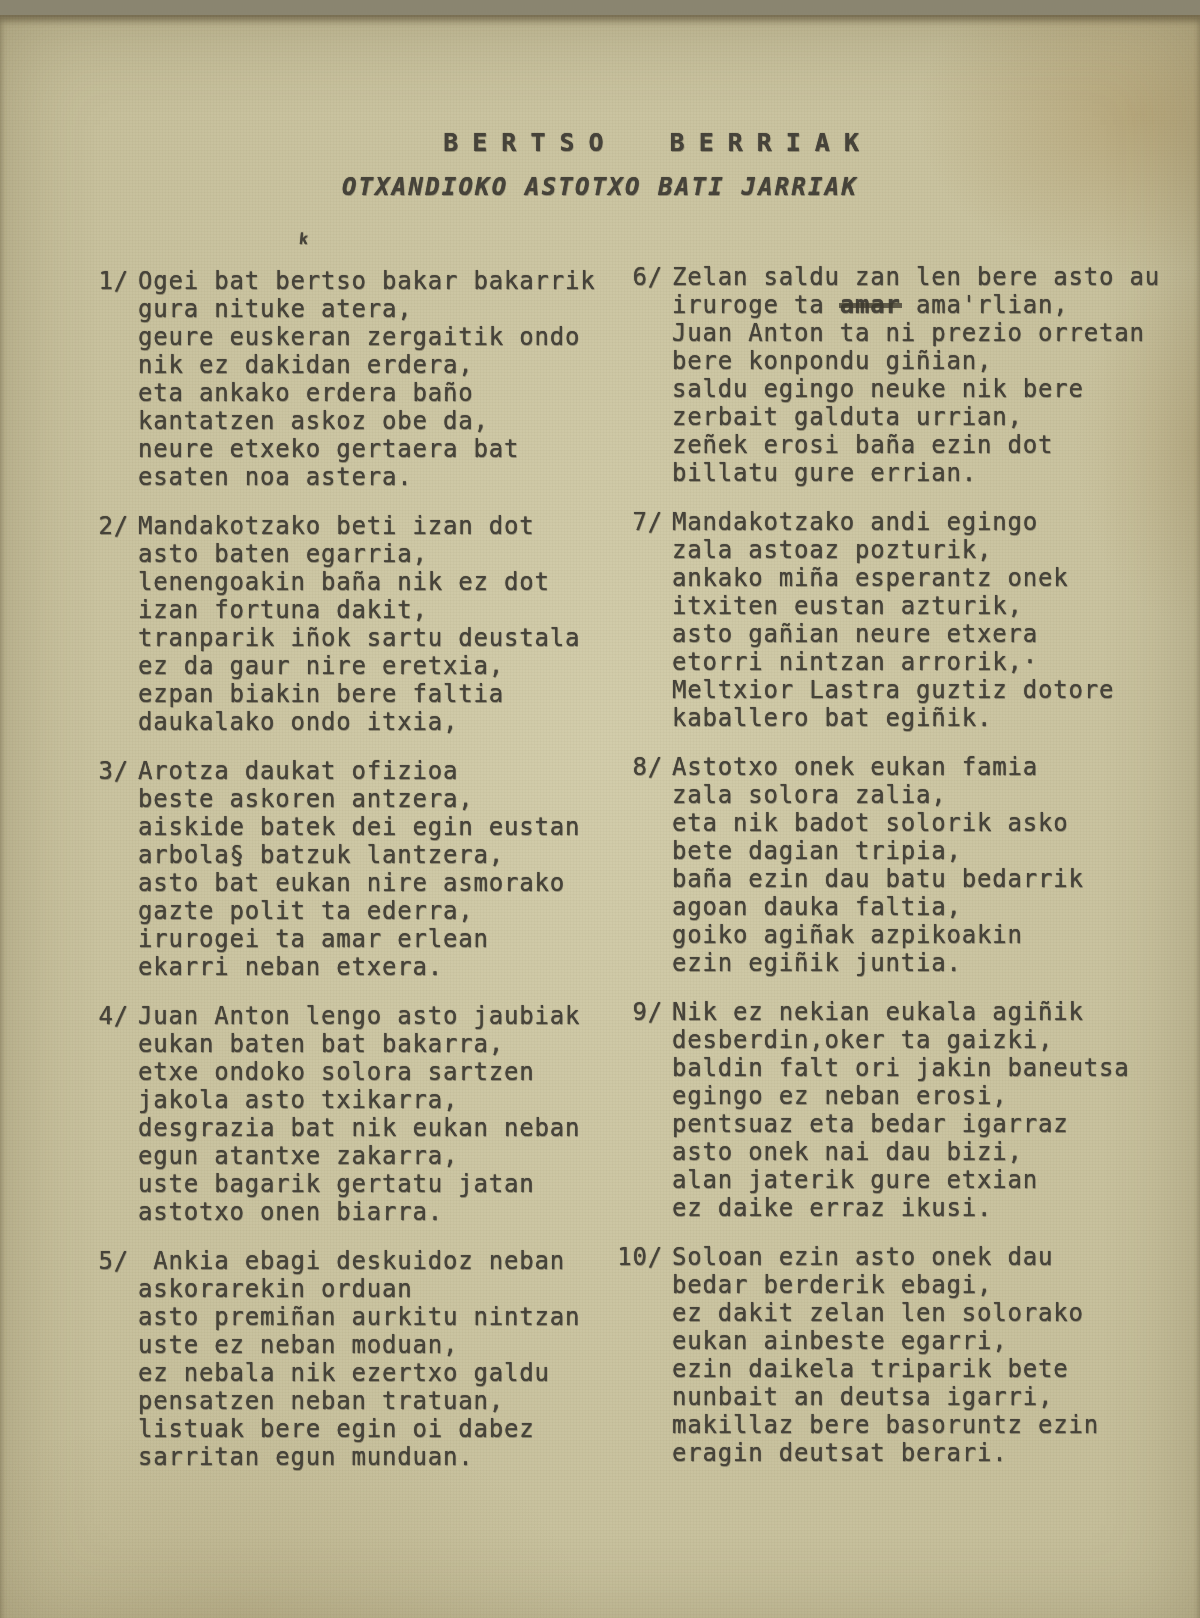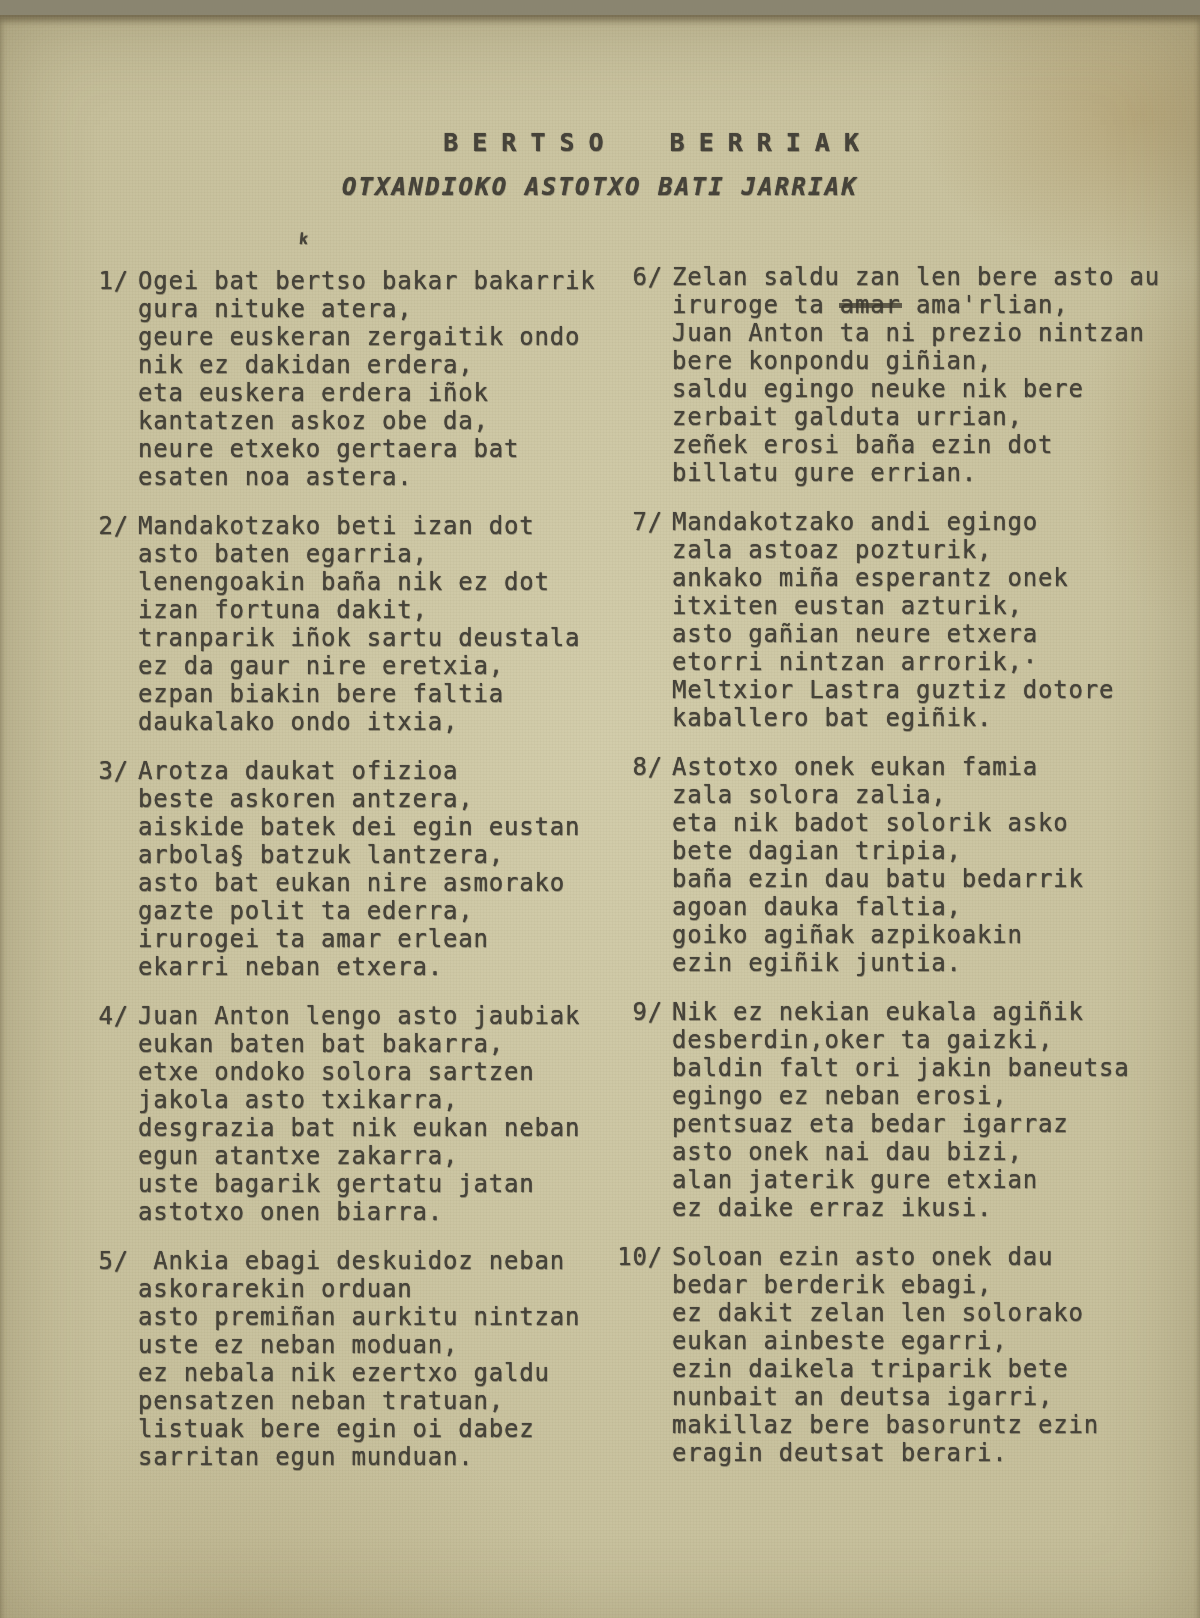--- a/index.html
+++ b/index.html
@@ -48,21 +48,21 @@
   .col-right{left:672px;top:248px;width:528px;}
   .verse{position:relative;margin-bottom:21px;}
   .verse-num{
     position:absolute;right:100%;top:0;padding-right:9px;
     font-size:24px;line-height:28px;letter-spacing:0.8px;white-space:pre;
   }
   .verse-line{
     font-size:24px;line-height:28px;height:28px;
     letter-spacing:0.8px;white-space:pre;
   }
-  .strike{position:relative;}
+  .strike{position:relative;font-weight:bold;}
   .strike::after{
     content:"";position:absolute;left:-1px;right:-1px;top:12px;height:5px;
     background:rgba(62,58,46,0.75);
   }
 </style>
 </head>
 <body>
 
 <div class="page">
   <div class="title-row ink">
@@ -70,21 +70,21 @@
   </div>
   <div class="subtitle ink">OTXANDIOKO ASTOTXO BATI JARRIAK</div>
   <div class="annotation-mark ink">k</div>
   <div class="col col-left">
       <div class="verse">
         <span class="verse-num ink">1/</span>
         <div class="verse-line ink"><span>Ogei bat bertso bakar bakarrik</span></div>
         <div class="verse-line ink"><span>gura nituke atera,</span></div>
         <div class="verse-line ink"><span>geure euskeran zergaitik ondo</span></div>
         <div class="verse-line ink"><span>nik ez dakidan erdera,</span></div>
-        <div class="verse-line ink"><span>eta euskera erdera iñok</span></div>
+        <div class="verse-line ink"><span>eta ankako erdera baño</span></div>
         <div class="verse-line ink"><span>kantatzen askoz obe da,</span></div>
         <div class="verse-line ink"><span>neure etxeko gertaera bat</span></div>
         <div class="verse-line ink"><span>esaten noa astera.</span></div>
       </div>
       <div class="verse">
         <span class="verse-num ink">2/</span>
         <div class="verse-line ink"><span>Mandakotzako beti izan dot</span></div>
         <div class="verse-line ink"><span>asto baten egarria,</span></div>
         <div class="verse-line ink"><span>lenengoakin baña nik ez dot</span></div>
         <div class="verse-line ink"><span>izan fortuna dakit,</span></div>
@@ -125,21 +125,21 @@
         <div class="verse-line ink"><span>pensatzen neban tratuan,</span></div>
         <div class="verse-line ink"><span>listuak bere egin oi dabez</span></div>
         <div class="verse-line ink"><span>sarritan egun munduan.</span></div>
       </div>
     </div>
   <div class="col col-right">
       <div class="verse">
         <span class="verse-num ink">6/</span>
         <div class="verse-line ink"><span>Zelan saldu zan len bere asto au</span></div>
         <div class="verse-line ink"><span>iruroge ta </span><span class="strike">amar</span><span> ama'rlian,</span></div>
-        <div class="verse-line ink"><span>Juan Anton ta ni prezio nintzan</span></div>
+        <div class="verse-line ink"><span>Juan Anton ta ni prezio orretan</span></div>
         <div class="verse-line ink"><span>bere konpondu giñian,</span></div>
         <div class="verse-line ink"><span>saldu egingo neuke nik bere</span></div>
         <div class="verse-line ink"><span>zerbait galduta urrian,</span></div>
         <div class="verse-line ink"><span>zeñek erosi baña ezin dot</span></div>
         <div class="verse-line ink"><span>billatu gure errian.</span></div>
       </div>
       <div class="verse">
         <span class="verse-num ink">7/</span>
         <div class="verse-line ink"><span>Mandakotzako andi egingo</span></div>
         <div class="verse-line ink"><span>zala astoaz pozturik,</span></div>

